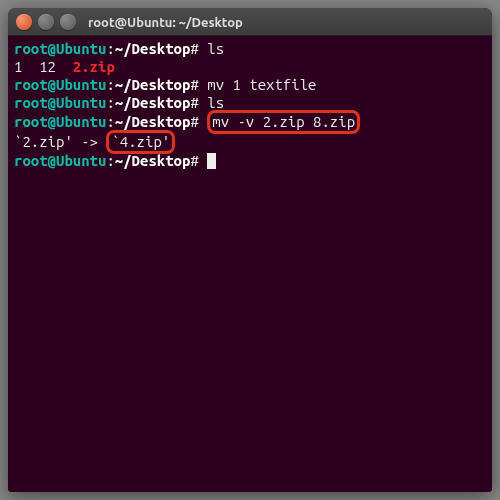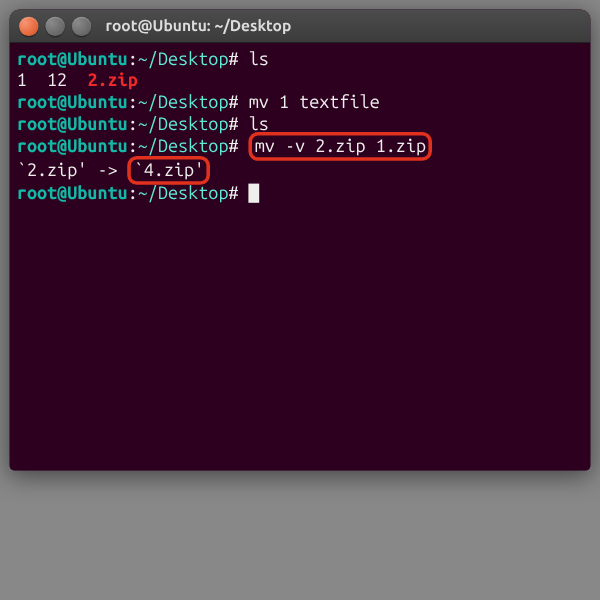--- a/index.html
+++ b/index.html
@@ -1,20 +1,20 @@
 <!DOCTYPE html>
 <html><head>
 <meta charset="utf-8">
 <style>
   * { margin: 0; padding: 0; box-sizing: border-box; }
   html, body { width: 500px; height: 500px; overflow: hidden; background: #888; }
   .window {
     position: absolute;
     left: 8px; top: 8px;
-    width: 484px; height: 384px;
+    width: 484px; height: 484px;
     background: #2c001e;
     border-radius: 8px 8px 4px 4px;
     box-shadow: 0 4px 20px rgba(0,0,0,0.5);
     display: flex;
     flex-direction: column;
     overflow: hidden;
   }
   .titlebar {
     height: 28px;
     background: linear-gradient(to bottom, #4c4c4c 0%, #3c3c3c 100%);
@@ -48,21 +48,21 @@
     font-family: "Ubuntu Mono", "DejaVu Sans Mono", monospace;
     font-size: 15px;
     line-height: 18px;
     color: #eeeeec;
     padding: 4px 6px;
     position: relative;
     overflow: hidden;
   }
   .line { white-space: pre; }
   .user { color: #14b8a6; font-weight: bold; }
-  .path { color: #5eead4; font-weight: normal; }
+  .path { color: #ffffff; font-weight: bold; }
   .red { color: #ef2929; font-weight: bold; text-align: center; }
   .cmd { color: #eeeeec; }
   .hlbox {
     border: 3px solid #e0301e;
     border-radius: 8px;
     padding: 0 2px;
     margin: -2px 0;
     display: inline-block;
   }
   .cursor {
@@ -86,20 +86,20 @@
 
     <div class="line"><span class="user">root@Ubuntu</span><span>:</span><span class="path">~/Desktop</span><span>#</span> <span class="cmd">ls</span></div>
 
     <div class="line"><span class="cmd">1  12  </span><span class="red">2.zip</span></div>
 
     <div class="line"><span class="user">root@Ubuntu</span><span>:</span><span class="path">~/Desktop</span><span>#</span> <span class="cmd">mv 1 textfile</span></div>
 
     <div class="line"><span class="user">root@Ubuntu</span><span>:</span><span class="path">~/Desktop</span><span>#</span> <span class="cmd">ls</span></div>
 
 
-    <div class="line"><span class="user">root@Ubuntu</span><span>:</span><span class="path">~/Desktop</span><span>#</span> <span class="hlbox"><span class="cmd">mv -v 2.zip 1.zip</span></span></div>
+    <div class="line"><span class="user">root@Ubuntu</span><span>:</span><span class="path">~/Desktop</span><span>#</span> <span class="hlbox"><span class="cmd">mv -v 2.zip 8.zip</span></span></div>
 
     <div class="line"><span class="cmd">`2.zip' -&gt; </span><span class="hlbox"><span class="cmd">`4.zip'</span></span></div>
 
     <div class="line"><span class="user">root@Ubuntu</span><span>:</span><span class="path">~/Desktop</span><span>#</span> <span class="cmd"></span><span class="cursor"></span></div>
 
   </div>
 </div>
 
 </body></html>

